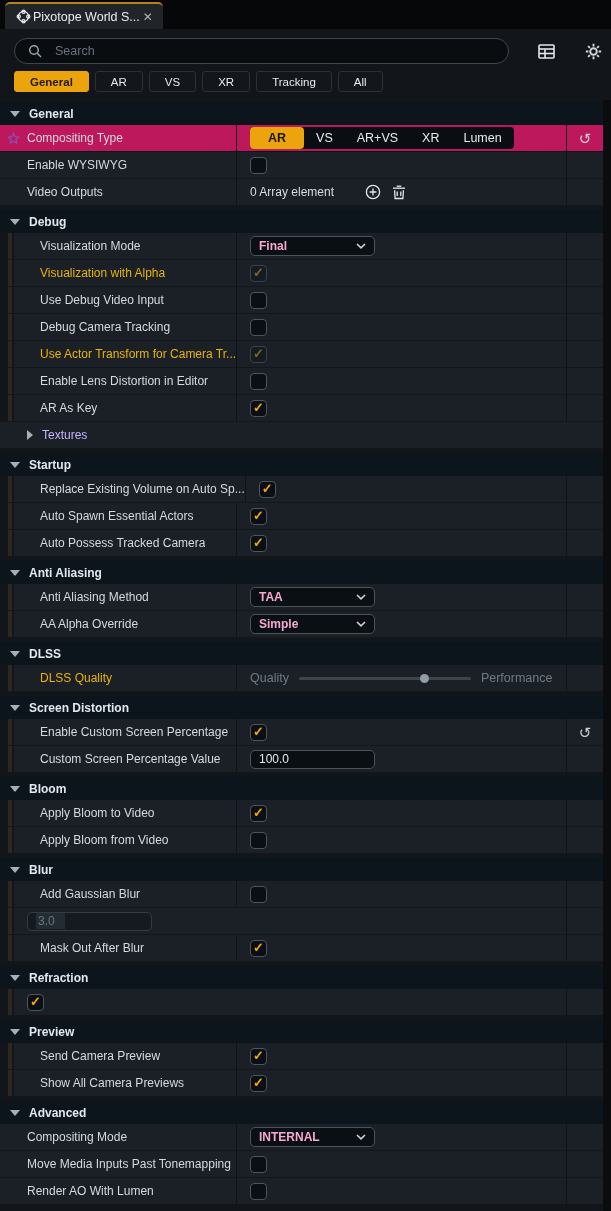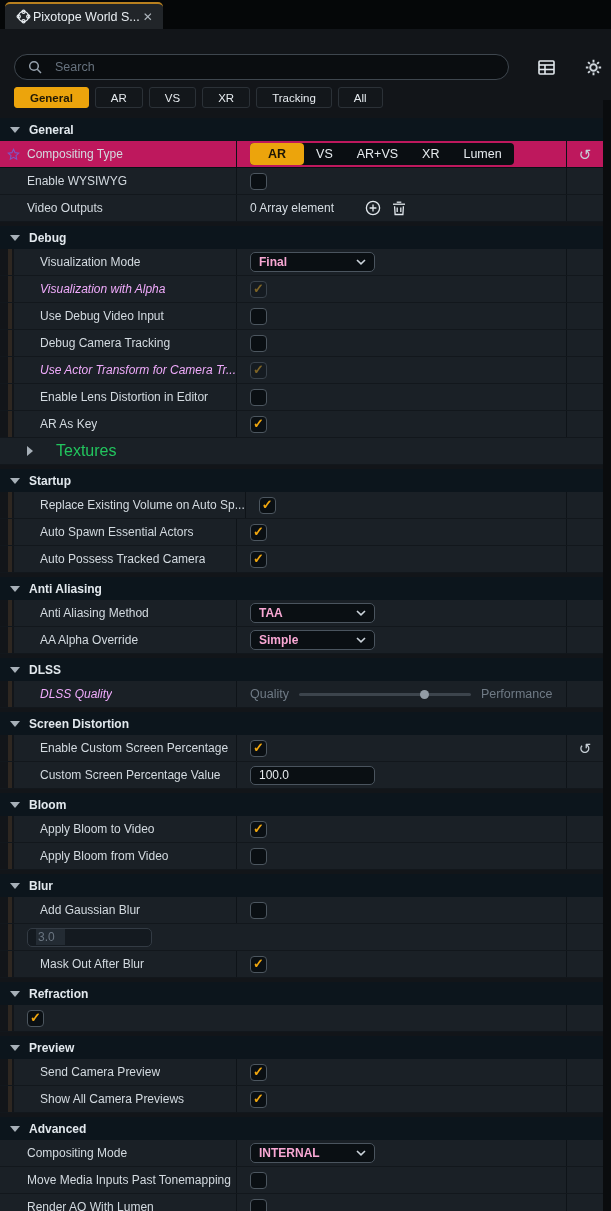--- a/index.html
+++ b/index.html
@@ -12,21 +12,21 @@
   
   .top-strip{height:29px;background:#050708;position:relative;}
   .doc-tab{
     position:absolute;left:5px;top:2px;height:27px;box-sizing:border-box;
     display:flex;align-items:center;padding:0 10px 0 8px;
     background:#212529;border-radius:5px 5px 0 0;border-top:2px solid #B8801F;
   }
   .doc-tab .tab-title{color:#E8EDF1;font-size:12.5px;white-space:nowrap;}
   .doc-tab .tab-close{color:#AEB6BD;font-size:12px;margin-left:3px;cursor:default;}
   
-  .search-row{display:flex;align-items:center;gap:27px;margin:25px 8px 0 14px;}
+  .search-row{display:flex;align-items:center;gap:27px;margin:9px 8px 0 14px;}
   .search-pill{
     flex:1;display:flex;align-items:center;gap:8px;height:26px;box-sizing:border-box;
     padding:0 10px;border:1px solid #3E464E;border-radius:13px;background:#0A0D10;
   }
   .search-pill input{
     flex:1;background:transparent;border:none;outline:none;
     color:#DDE3E8;font-size:12.5px;font-family:"Liberation Sans",sans-serif;
   }
   .search-pill input::placeholder{color:#67727E;}
   .tb-icon{display:flex;align-items:center;justify-content:center;width:20px;height:20px;}
@@ -58,21 +58,21 @@
   .indent{flex:0 0 14px;background:#121519;position:relative;}
   .indent::after{content:'';position:absolute;left:8px;top:0;bottom:0;width:4px;background:#2E2721;}
   .label-cell{
     flex:0 0 237px;box-sizing:border-box;display:flex;align-items:center;
     padding-left:27px;border-right:1px solid #0E1318;
   }
   .row .indent + .label-cell{flex-basis:223px;padding-left:26px;}
   .label-cell.fav{padding-left:0;}
   .star-cell{flex:0 0 27px;display:flex;align-items:center;justify-content:center;}
   .label{color:#D3DAE0;font-size:12px;white-space:nowrap;overflow:hidden;}
-  .label.disabled{color:#f0abfc;font-style:italic;}
+  .label.disabled{color:#eab308;}
   .value-cell{flex:1;display:flex;align-items:center;padding-left:13px;min-width:0;}
   .reset-cell{flex:0 0 36px;border-left:1px solid #0E1318;display:flex;align-items:center;justify-content:center;}
   .reset-arrow{color:#C6CED5;font-size:15px;line-height:1;cursor:default;}
   
   .checkbox{
     width:17px;height:17px;box-sizing:border-box;border-radius:4px;
     border:1px solid #4C565F;background:#0A0F13;display:flex;align-items:center;justify-content:center;
   }
   .checkbox .check{color:#F0A60E;font-size:13px;font-weight:900;line-height:1;margin-top:-1px;}
   .checkbox.disabled{border-color:#39424B;background:#151B21;}
@@ -97,21 +97,21 @@
   }
   .seg-btn.active{background:#ECA40C;color:#1D1605;font-weight:700;padding:0 18px;}
   .array-text{color:#D6DDE3;font-size:12px;width:112px;}
   .icon-btn{display:flex;align-items:center;justify-content:center;width:22px;height:22px;margin-right:4px;cursor:default;}
   .slider-label{color:#6F7A85;font-size:12.5px;white-space:nowrap;}
   .slider-track{position:relative;width:172px;height:3px;background:#3C444C;border-radius:2px;margin:0 10px;}
   .slider-thumb{position:absolute;top:-3px;width:9px;height:9px;border-radius:50%;background:#929CA5;margin-left:-4px;}
   
   .sub-row{display:flex;align-items:center;height:27px;box-sizing:border-box;width:603px;
     background:#1A2026;border-bottom:1px solid #12171C;}
-  .sub-row .sub-label{color:#22c55e;font-size:16px;margin-left:23px;}
+  .sub-row .sub-label{color:#c4b5fd;font-size:12px;margin-left:9px;}
   
   .scroll-strip{position:absolute;top:100px;right:0;width:8px;bottom:0;background:#0A0C0E;}
 </style>
 </head>
 <body>
 
 <div class="top-strip">
   <div class="doc-tab">
     <span class="tb-icon">
       <svg width="15" height="15" viewBox="0 0 16 16" fill="none" stroke="#E8EDF1" stroke-width="1.3">

